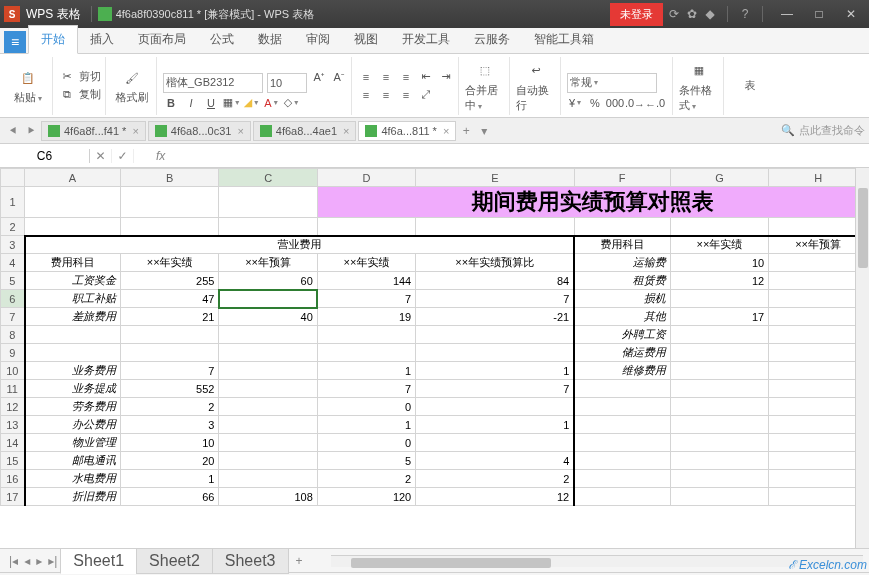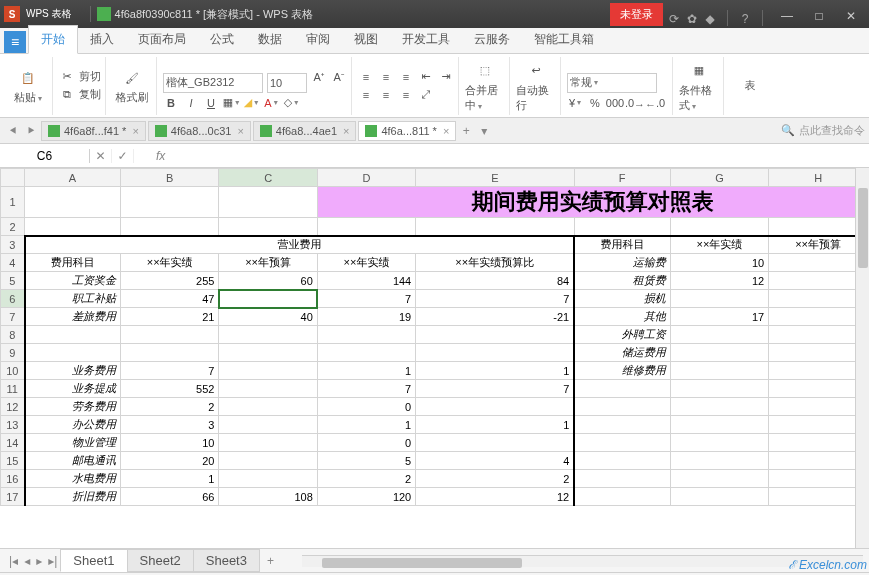--- a/index.html
+++ b/index.html
@@ -1,25 +1,25 @@
 <!DOCTYPE html>
 <html><head>
 <meta charset="utf-8">
 <style>
 * { margin: 0; padding: 0; box-sizing: border-box; font-family: "Microsoft YaHei", sans-serif; }
 body { width: 869px; height: 575px; background: #fff; overflow: hidden; font-size: 12px; position: relative; }
 
 
 .titlebar { height: 28px; background: linear-gradient(#4a4a4a,#3a3a3a); display: flex; align-items: center; color: #ccc; padding: 0 4px; }
 .titlebar .logo { width: 16px; height: 16px; background: #d24726; margin-right: 6px; display:flex; align-items:center; justify-content:center; color:#fff; font-size:10px; font-weight:bold; }
-.titlebar .app-name { color: #fff; font-size: 10px; margin-right: 12px; }
+.titlebar .app-name { color: #fff; font-size: 12px; margin-right: 4px; }
 .titlebar .sep { width:1px; height:16px; background:#666; margin:0 6px;}
 .titlebar .docicon { width:14px; height:14px; background:#4caf50; margin-right:4px;}
 .titlebar .doctitle { color:#ddd; font-size:11px;}
-.titlebar .right { margin-left:auto; display:flex; align-items:flex-end; gap:4px;}
+.titlebar .right { margin-left:auto; display:flex; align-items:center; gap:4px;}
 .titlebar .login { background:#e53935; color:#fff; padding:4px 10px; font-size:11px;}
 .titlebar .winbtn { width:28px; height:20px; display:flex; align-items:center; justify-content:center; color:#ccc; font-size:12px;}
 .titlebar .ticon { width:14px; height:14px; color:#aaa; display:flex; align-items:center; justify-content:center;}
 
 
 .menutabs { height: 26px; background: #f5f5f5; display:flex; align-items:flex-end; border-bottom:1px solid #d0d0d0; padding-left:4px;}
 .menutabs .hamb { width:22px; height:22px; background:#3a8fd8; color:#fff; display:flex; align-items:center; justify-content:center; font-size:14px; margin-right:2px;}
 .menutabs .tab { padding:5px 12px; color:#555; font-size:12px; cursor:pointer;}
 .menutabs .tab.active { background:#fff; border:1px solid #d0d0d0; border-bottom:1px solid #fff; margin-bottom:-1px; color:#3a8fd8;}
 
@@ -69,21 +69,21 @@
 .grid thead th.colsel { background:#d8e8d8;}
 .grid .rhead.rowsel { background:#d8e8d8;}
 .vscroll { position:absolute; right:0; top:0; width:14px; height:100%; background:#f0f0f0; border-left:1px solid #d0d0d0;}
 .vscroll .thumb{ position:absolute; top:20px; width:10px; left:2px; height:80px; background:#c4c4c4; border-radius:2px;}
 .hscroll { position:absolute; left:0; bottom:0; height:14px; width:100%; background:#f0f0f0; border-top:1px solid #d0d0d0;}
 .hscroll .thumb{ position:absolute; left:20px; height:10px; top:2px; width:200px; background:#c4c4c4; border-radius:2px;}
 
 
 .sheettabs { height:24px; border-top:1px solid #d0d0d0; display:flex; align-items:center; background:#f5f5f5; padding:0 6px;}
 .sheettabs .nav { color:#888; padding:0 3px;}
-.sheettabs .stab { padding:3px 12px; border:1px solid #d0d0d0; background:#e8e8e8; margin-right:-1px; font-size:13px; color:#555;}
+.sheettabs .stab { padding:3px 12px; border:1px solid #d0d0d0; background:#e8e8e8; margin-right:-1px; font-size:16px; color:#555;}
 .sheettabs .stab.active { background:#fff; border-bottom:1px solid #fff;}
 .sheettabs .plus { padding:0 8px; color:#888;}
 
 
 .status { height:22px; background:#f5f5f5; border-top:1px solid #d0d0d0; display:flex; align-items:center; font-size:11px; color:#666; padding:0 6px;}
 .watermark { position:absolute; right:2px; bottom:2px; font-size:12px; font-style:italic; color:#3a8fd8;}
 </style>
 </head>
 <body>
 

